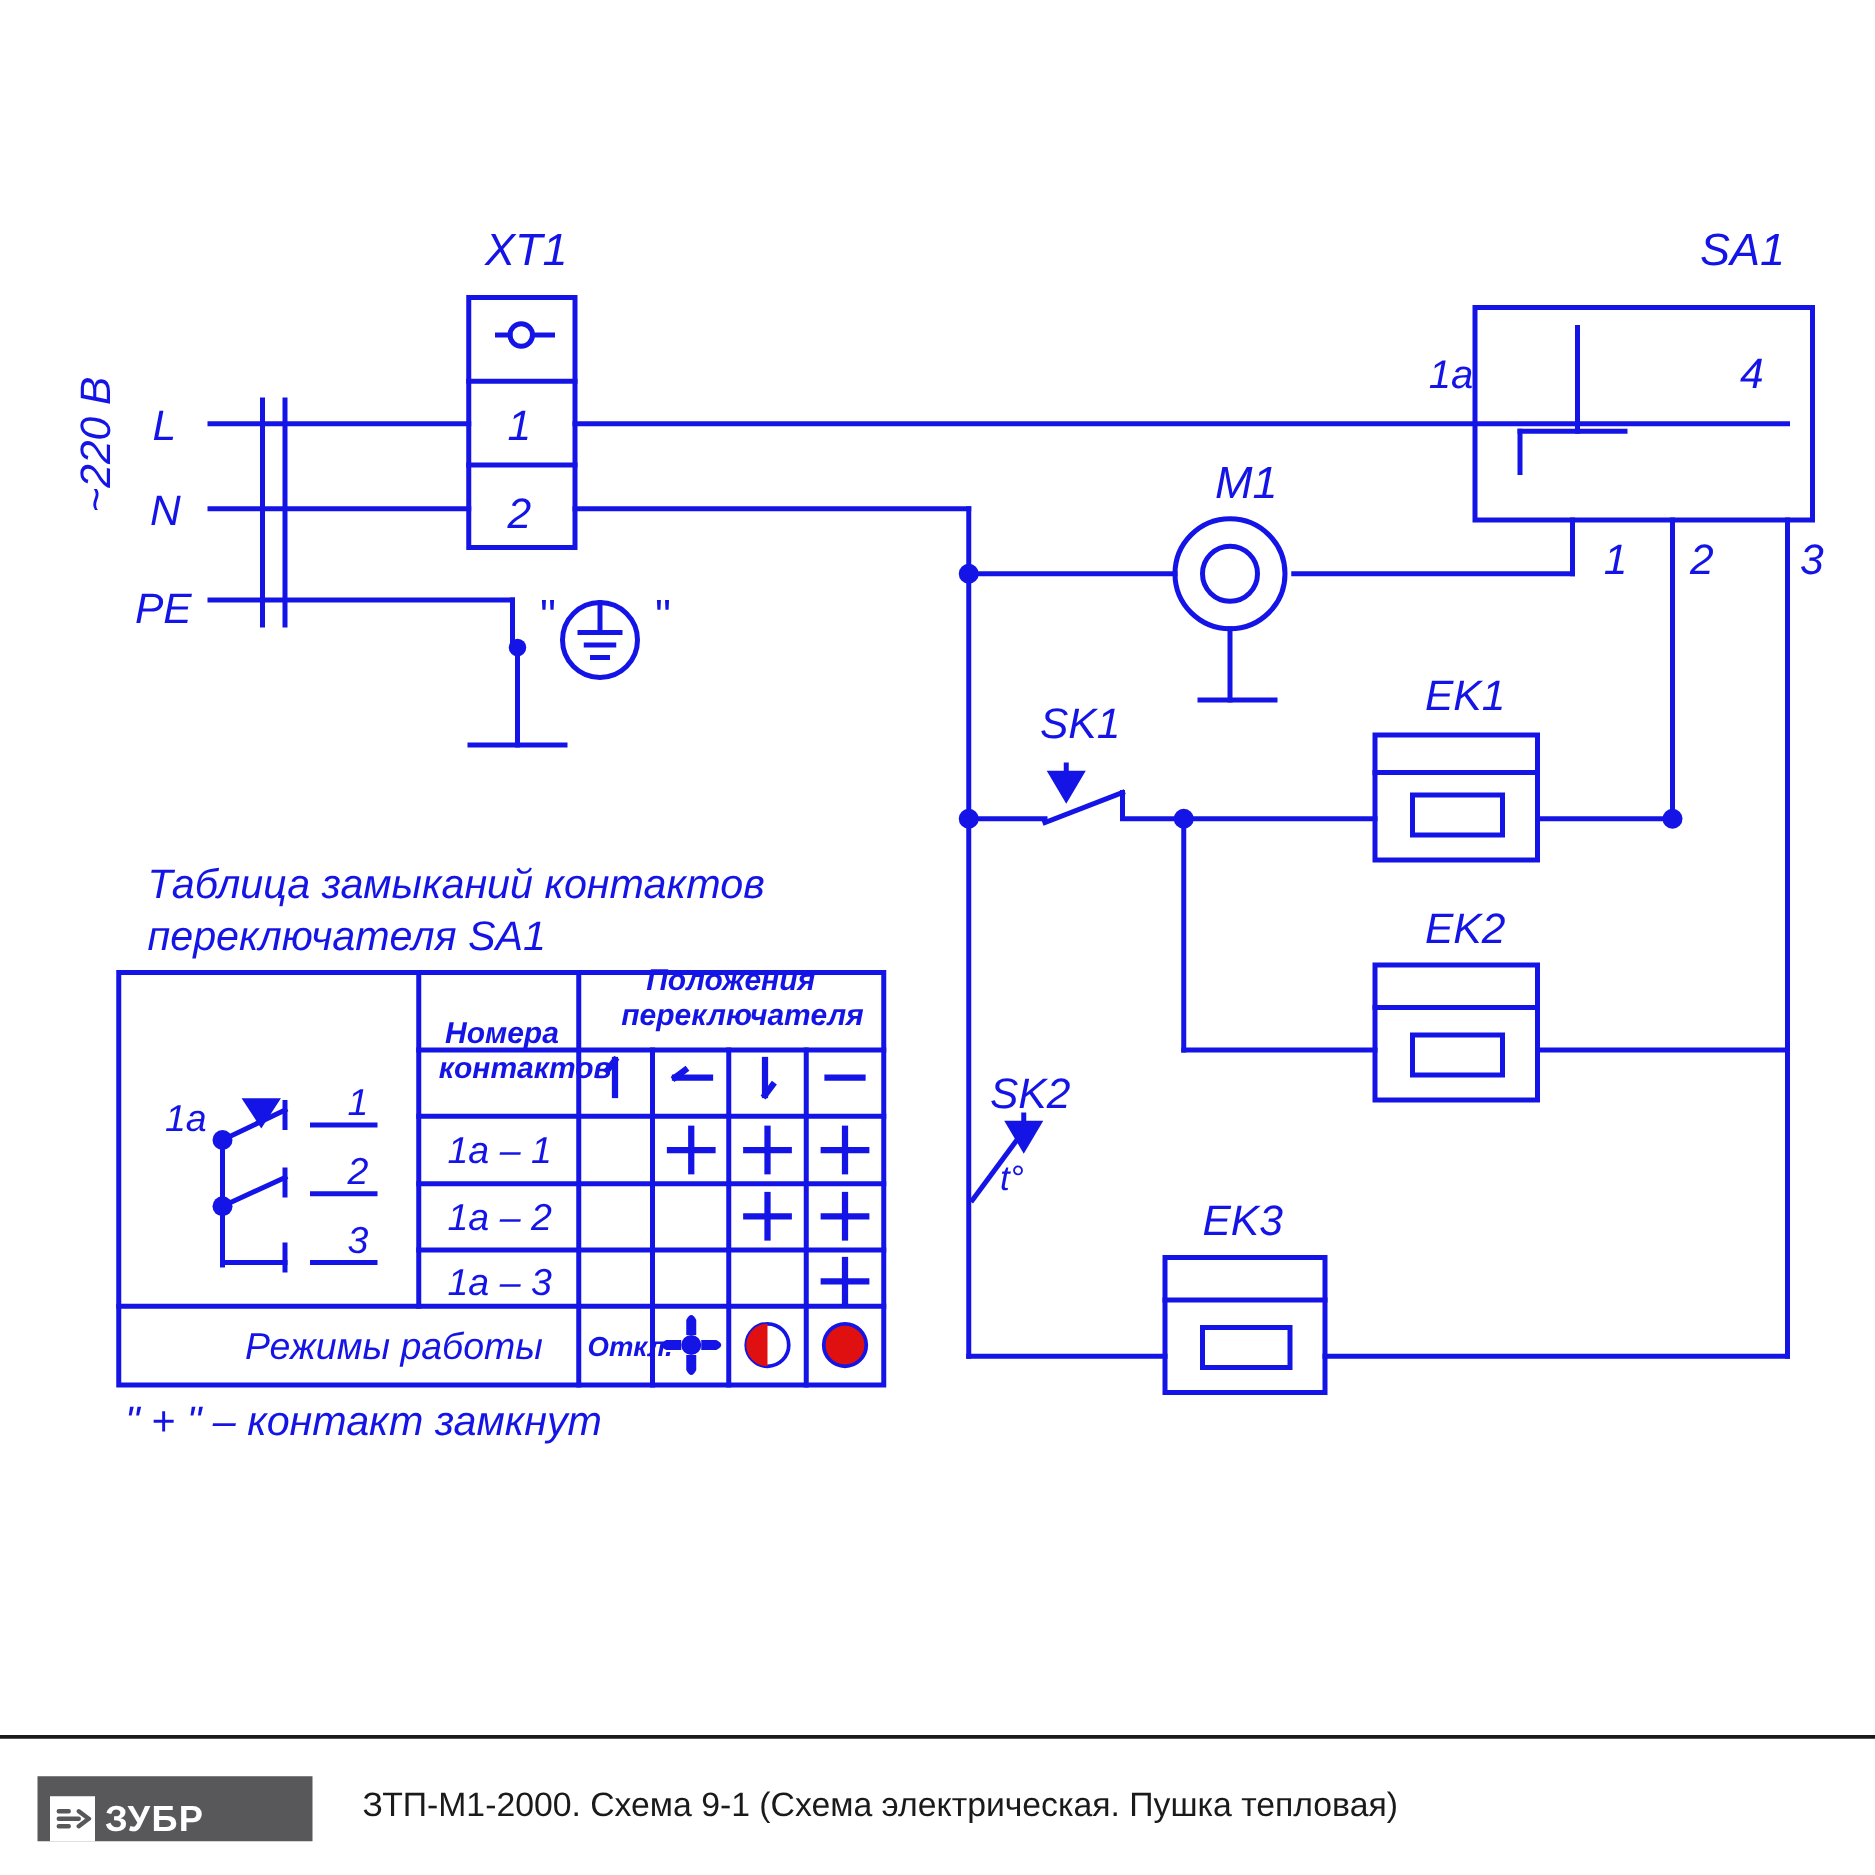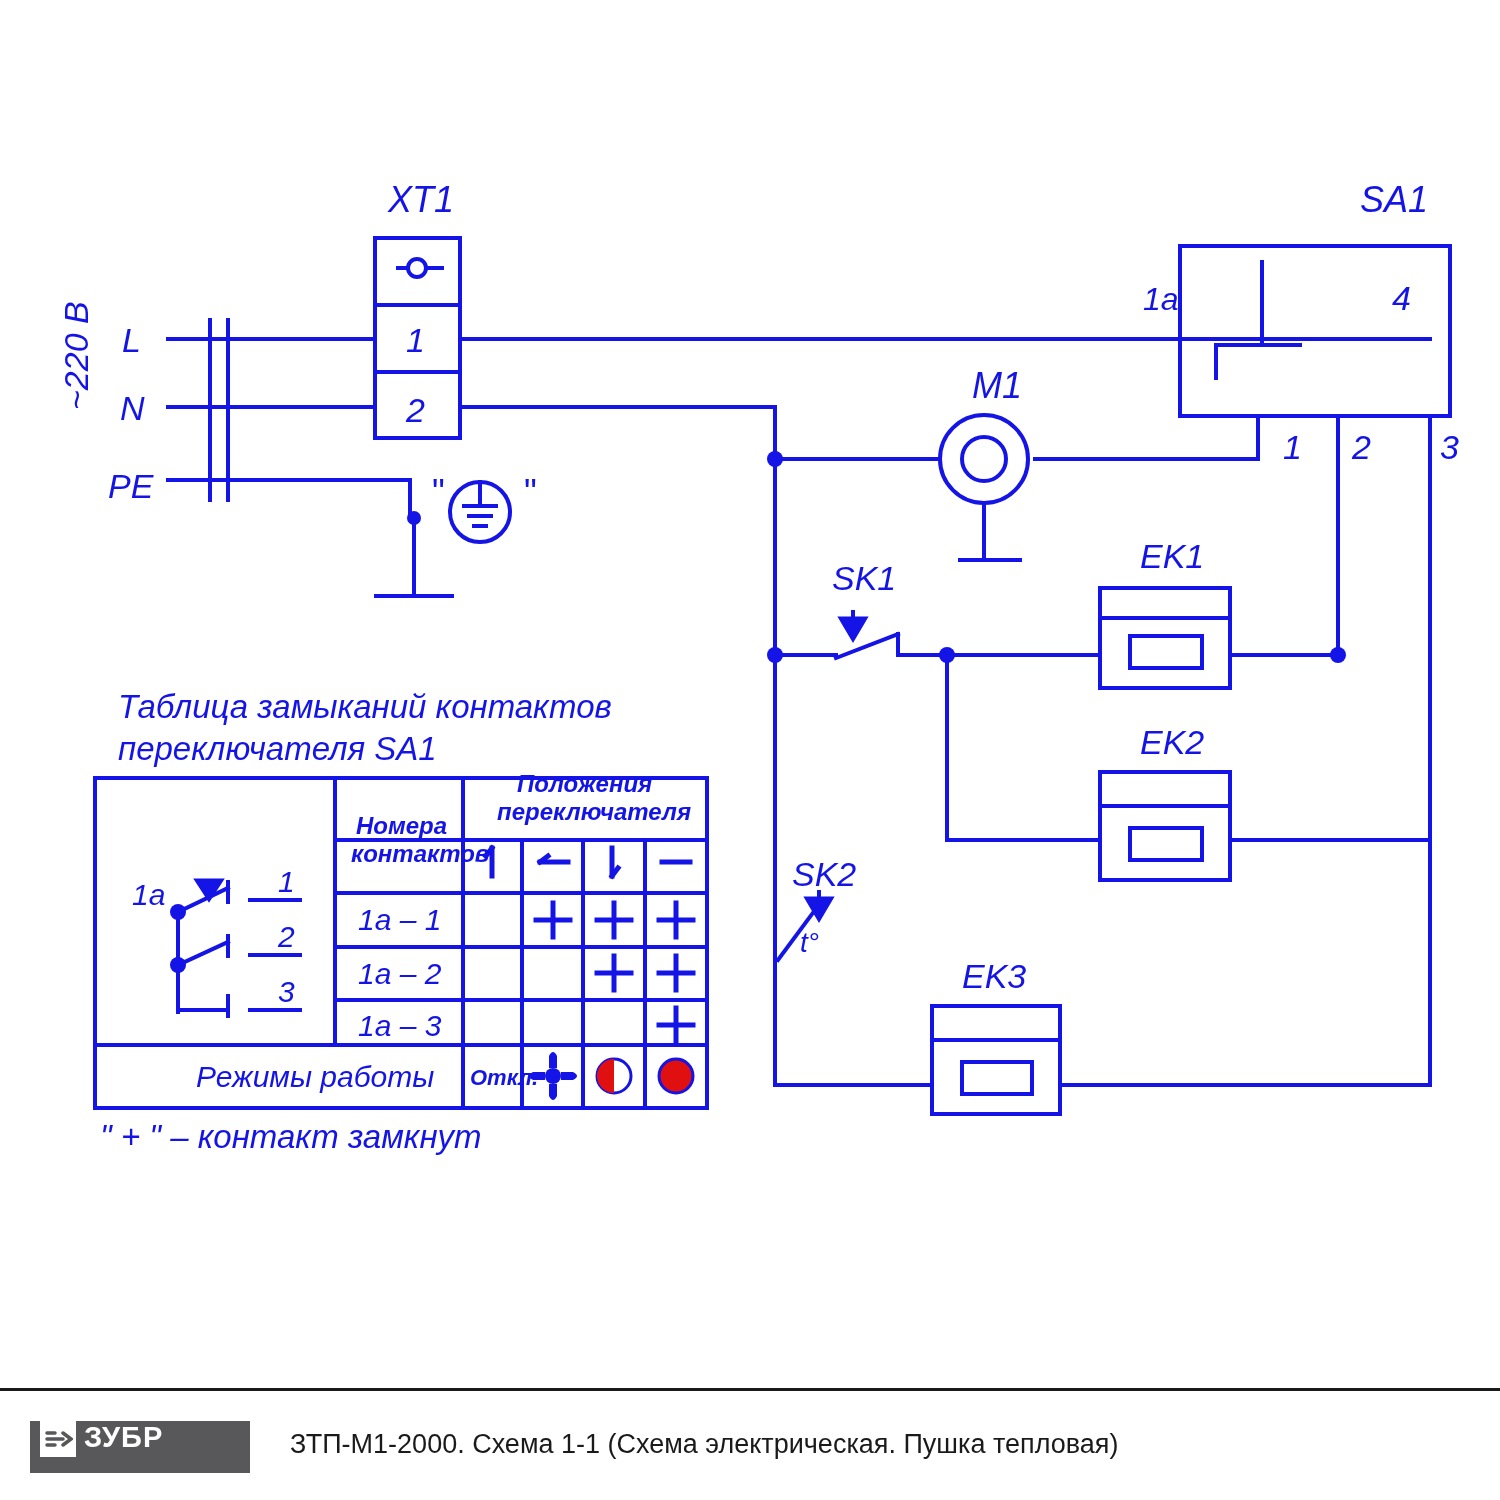--- a/index.html
+++ b/index.html
@@ -31,21 +31,21 @@
     box-sizing: border-box;
   }
   .logo-box {
     position: absolute;
     left: 30px;
     top: 30px;
     width: 220px;
     height: 52px;
     background: #58585a;
     display: flex;
-    align-items: flex-start;
+    align-items: flex-end;
     padding-left: 10px;
     box-sizing: border-box;
   }
   .logo-mark {
     width: 36px;
     height: 36px;
     background: #ffffff;
     display: flex;
     align-items: center;
     justify-content: center;
@@ -291,15 +291,15 @@
 <div class="footer">
   <div class="logo-box">
     <span class="logo-mark">
       <svg width="30" height="30" viewBox="0 0 30 30">
         <path d="M4 15 h16 M20 9 l8 6 l-8 6 M4 9 h8 M4 21 h8" stroke="#58585a" stroke-width="3.5" fill="none" stroke-linecap="round"></path>
       </svg>
     </span>
     <span class="logo-text">ЗУБР</span>
   </div>
   <div class="footer-caption">
-    <b>ЗТП-М1-2000.</b><span> Схема 1-1 (Схема электрическая. Пушка тепловая)</span>
+    <b>ЗТП-М1-2000.</b><span> Схема 9-1 (Схема электрическая. Пушка тепловая)</span>
   </div>
 </div>
 
 </body></html>

